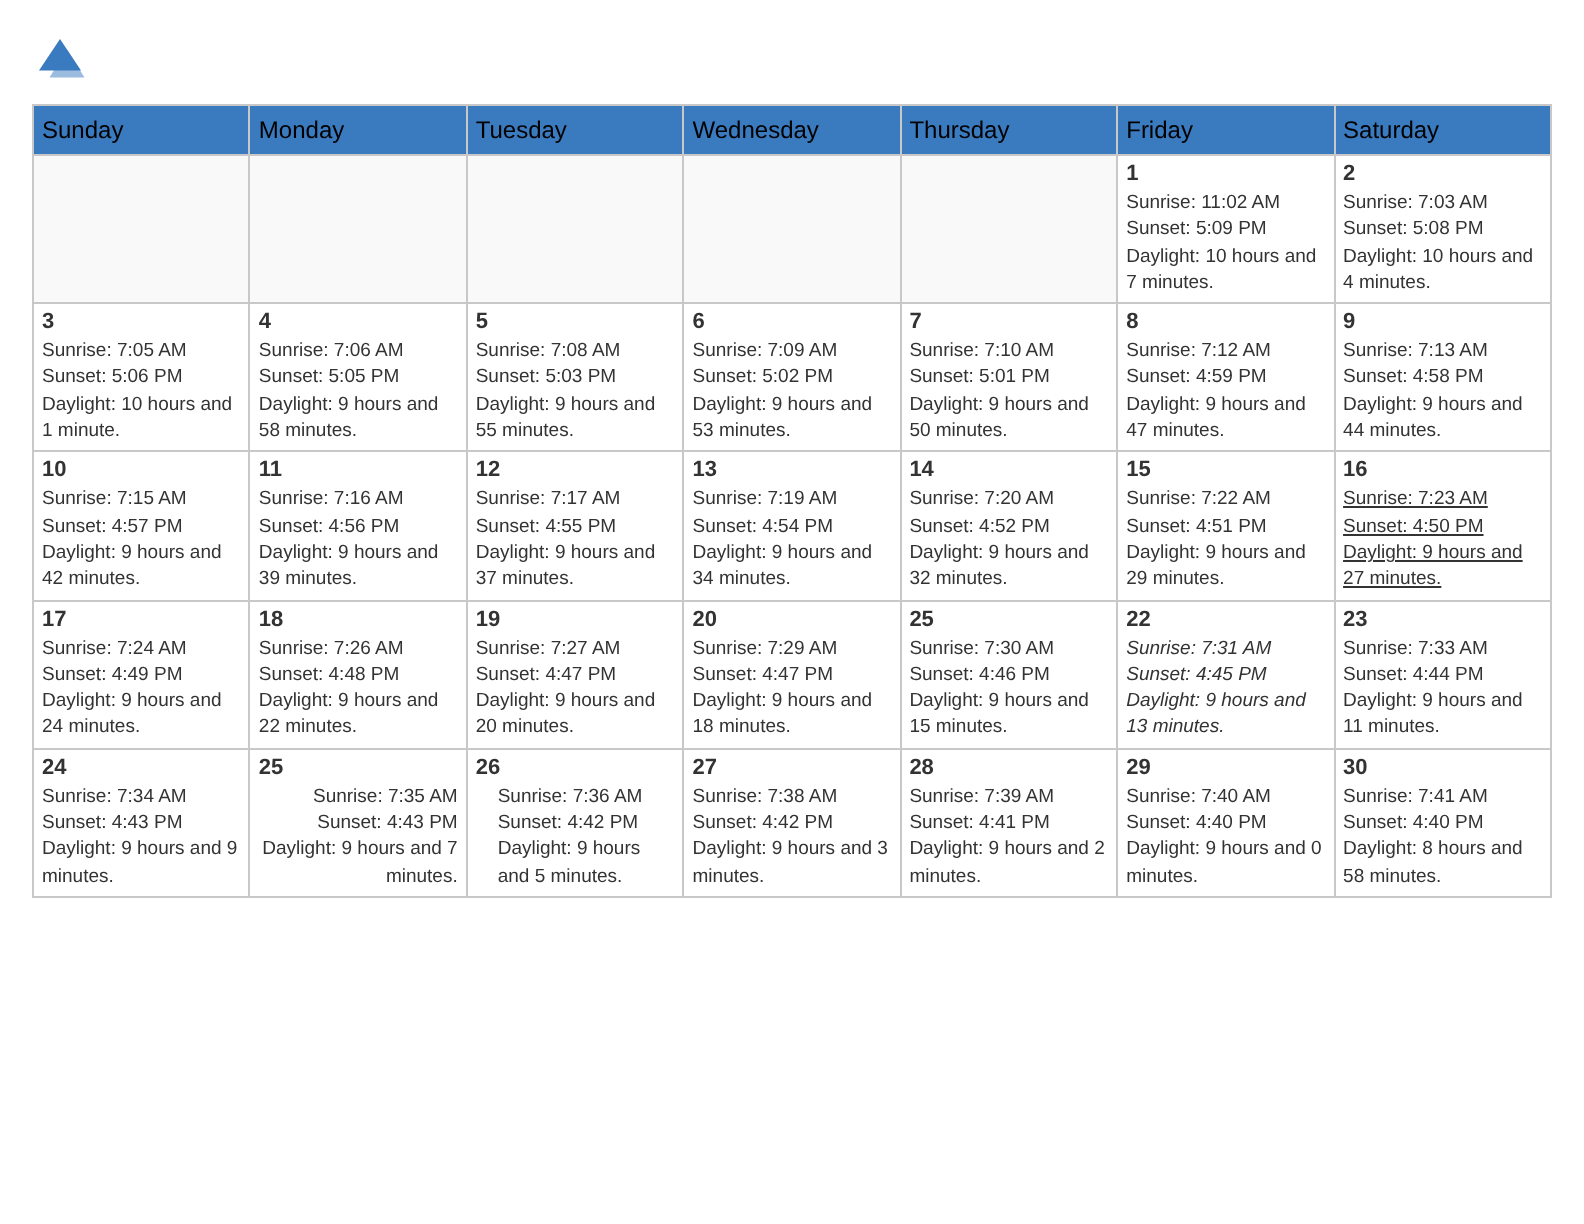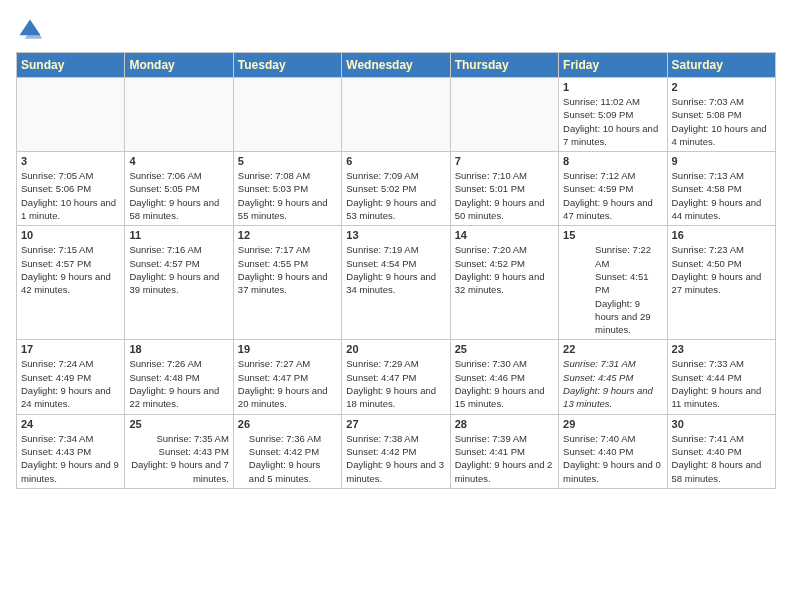--- a/index.html
+++ b/index.html
@@ -51,23 +51,23 @@
     .location-title {
       font-size: 14px;
       color: #555;
     }
     .calendar {
       width: 100%;
       border-collapse: collapse;
     }
     .calendar th {
       background-color: #3a7abf;
-      color: #fef9c3;
+      color: #000000;
       font-size: 12px;
-      font-weight: bold;
+      font-weight: normal;
       padding: 5px 4px;
       border: 1px solid #c8c8c8;
       text-align: left;
     }
     .calendar td {
       border: 1px solid #c8c8c8;
       vertical-align: top;
       padding: 3px 4px;
       font-size: 9.5px;
       color: #333;
@@ -191,21 +191,21 @@
       <tr>
         <td>
           <span class="day-num">10</span>
           <div class="day-info" style="white-space: pre-line;">Sunrise: 7:15 AM
 Sunset: 4:57 PM
 Daylight: 9 hours and 42 minutes.</div>
         </td>
         <td>
           <span class="day-num">11</span>
           <div class="day-info" style="white-space: pre-line;">Sunrise: 7:16 AM
-Sunset: 4:57 PM
+Sunset: 4:56 PM
 Daylight: 9 hours and 39 minutes.</div>
         </td>
         <td>
           <span class="day-num">12</span>
           <div class="day-info" style="white-space: pre-line;">Sunrise: 7:17 AM
 Sunset: 4:55 PM
 Daylight: 9 hours and 37 minutes.</div>
         </td>
         <td>
           <span class="day-num">13</span>
@@ -214,27 +214,27 @@
 Daylight: 9 hours and 34 minutes.</div>
         </td>
         <td>
           <span class="day-num">14</span>
           <div class="day-info" style="white-space: pre-line;">Sunrise: 7:20 AM
 Sunset: 4:52 PM
 Daylight: 9 hours and 32 minutes.</div>
         </td>
         <td>
           <span class="day-num">15</span>
-          <div class="day-info" style="white-space: pre-line; margin-left: 32px;">Sunrise: 7:22 AM
+          <div class="day-info" style="white-space: pre-line;">Sunrise: 7:22 AM
 Sunset: 4:51 PM
 Daylight: 9 hours and 29 minutes.</div>
         </td>
         <td>
           <span class="day-num">16</span>
-          <div class="day-info" style="white-space: pre-line;">Sunrise: 7:23 AM
+          <div class="day-info" style="white-space: pre-line; text-decoration: underline;">Sunrise: 7:23 AM
 Sunset: 4:50 PM
 Daylight: 9 hours and 27 minutes.</div>
         </td>
       </tr>
       <tr>
         <td>
           <span class="day-num">17</span>
           <div class="day-info" style="white-space: pre-line;">Sunrise: 7:24 AM
 Sunset: 4:49 PM
 Daylight: 9 hours and 24 minutes.</div>

